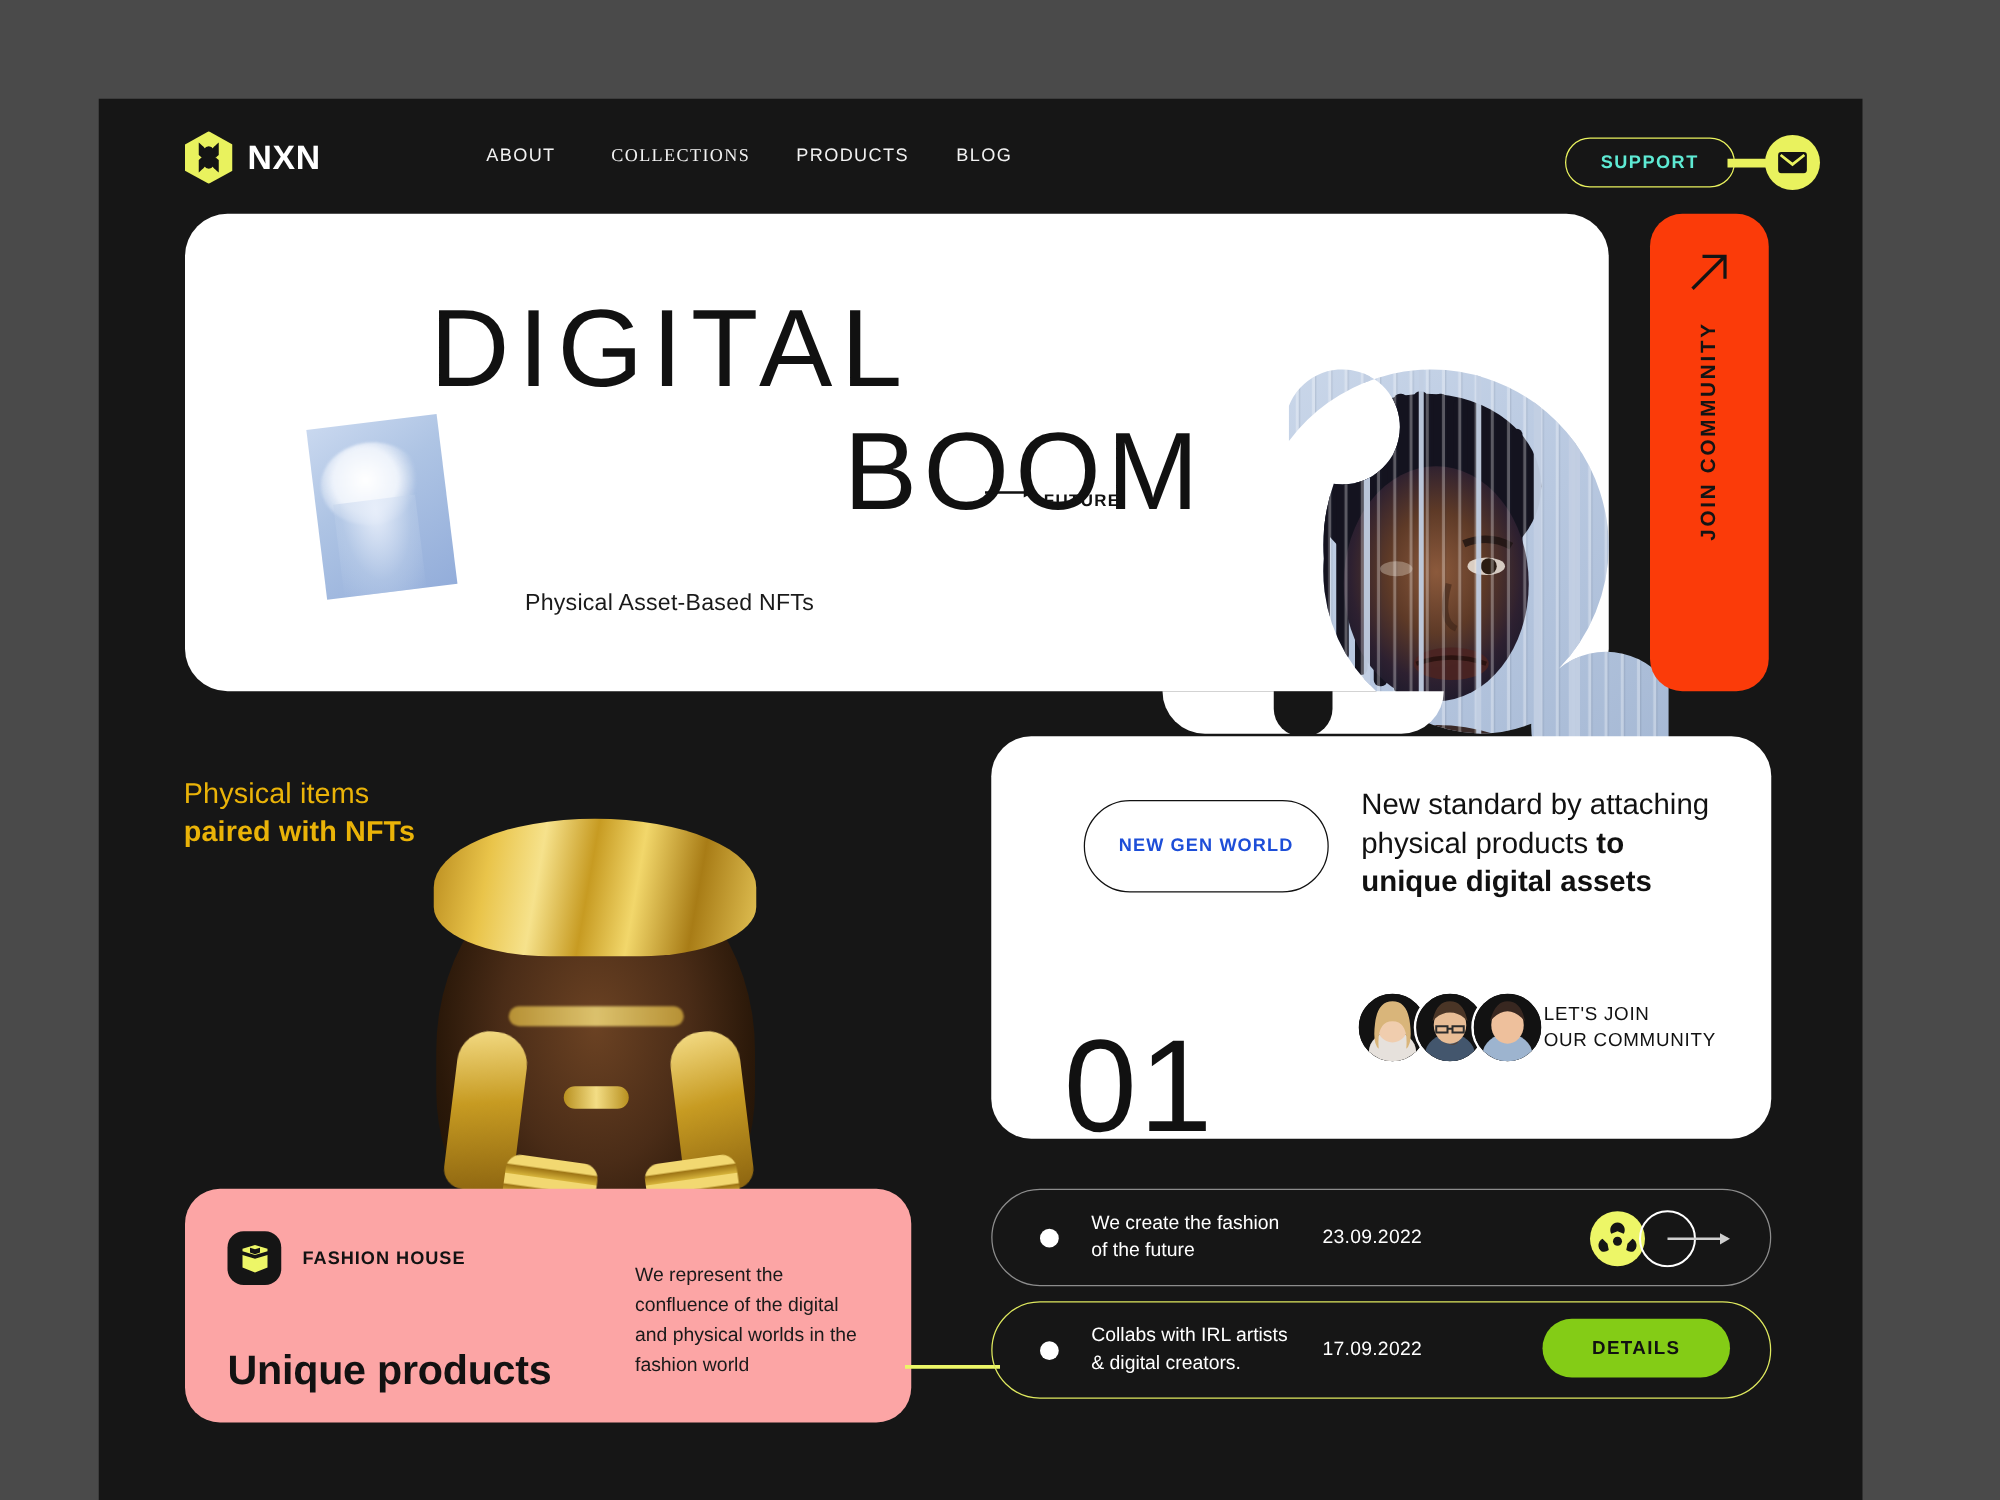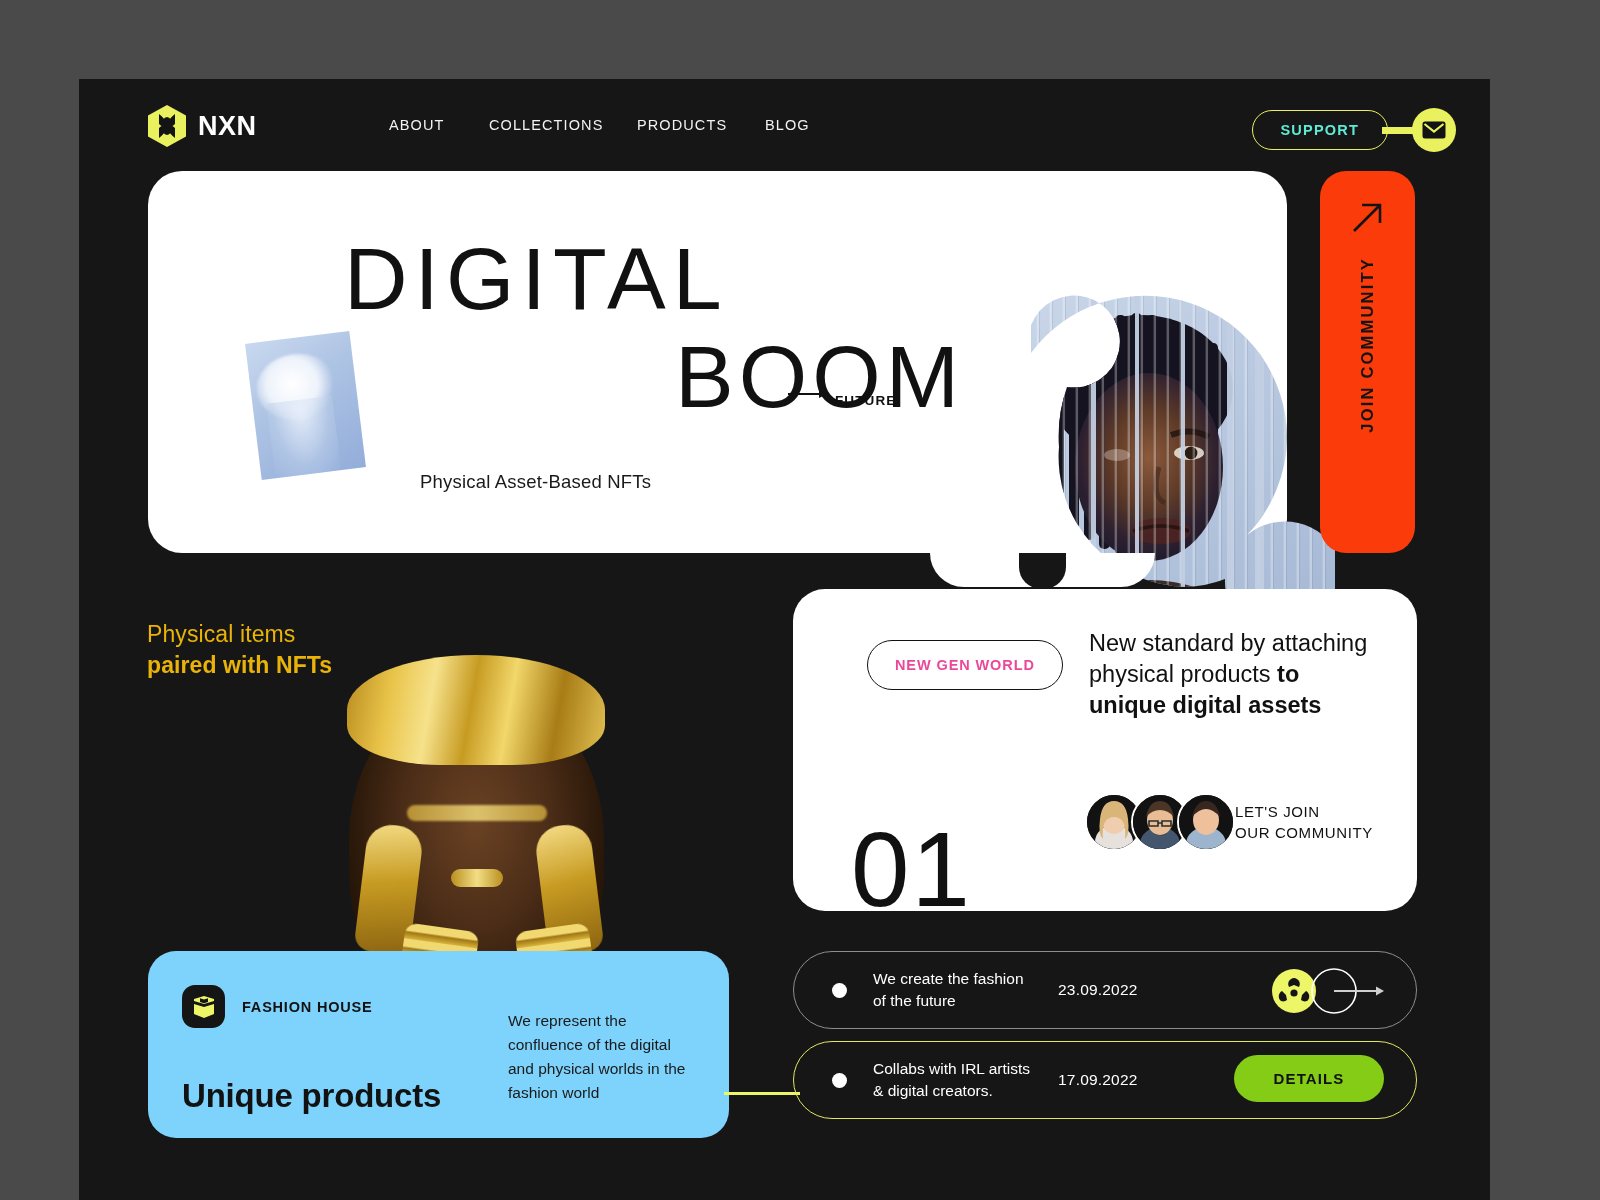--- a/index.html
+++ b/index.html
@@ -64,21 +64,21 @@
   .nav-link {
     color: #f2f2f2;
     font-size: 14.5px;
     letter-spacing: 1.1px;
     font-weight: 400;
     text-decoration: none;
     cursor: pointer;
     white-space: nowrap;
   }
   .nav-link:nth-child(1) { width: 100px; }
-  .nav-link:nth-child(2) { width: 148px; }
+  .nav-link:nth-child(2) { width: 148px; font-family: Liberation Serif, serif; }
   .nav-link:nth-child(3) { width: 128px; }
 
   #support-wrap {
     position: absolute;
     right: 34px;
     top: 28px;
     display: flex;
     align-items: center;
     height: 46px;
   }
@@ -346,27 +346,27 @@
     height: 322px;
     background: #ffffff;
     border-radius: 32px;
   }
   #tag-pill {
     position: absolute;
     left: 74px;
     top: 51px;
     border: 1.6px solid #111;
     border-radius: 999px;
-    padding: 4px 27px;
+    padding: 16px 27px;
     height: 40px;
     line-height: 40px;
     font-size: 14.5px;
     font-weight: 700;
     letter-spacing: .9px;
-    color: #ec4899;
+    color: #1d4ed8;
     cursor: pointer;
   }
   #info-head {
     position: absolute;
     left: 296px;
     top: 39px;
     width: 290px;
     font-size: 23.5px;
     line-height: 31px;
     color: #111;
@@ -410,21 +410,21 @@
     color: #111;
   }
 
   
   #yellow-card {
     position: absolute;
     left: 69px;
     top: 872px;
     width: 581px;
     height: 187px;
-    background: #7dd3fc;
+    background: #fca5a5;
     border-radius: 28px;
   }
   #fh-row {
     position: absolute;
     left: 34px;
     top: 34px;
     display: flex;
     align-items: center;
     gap: 17px;
   }

